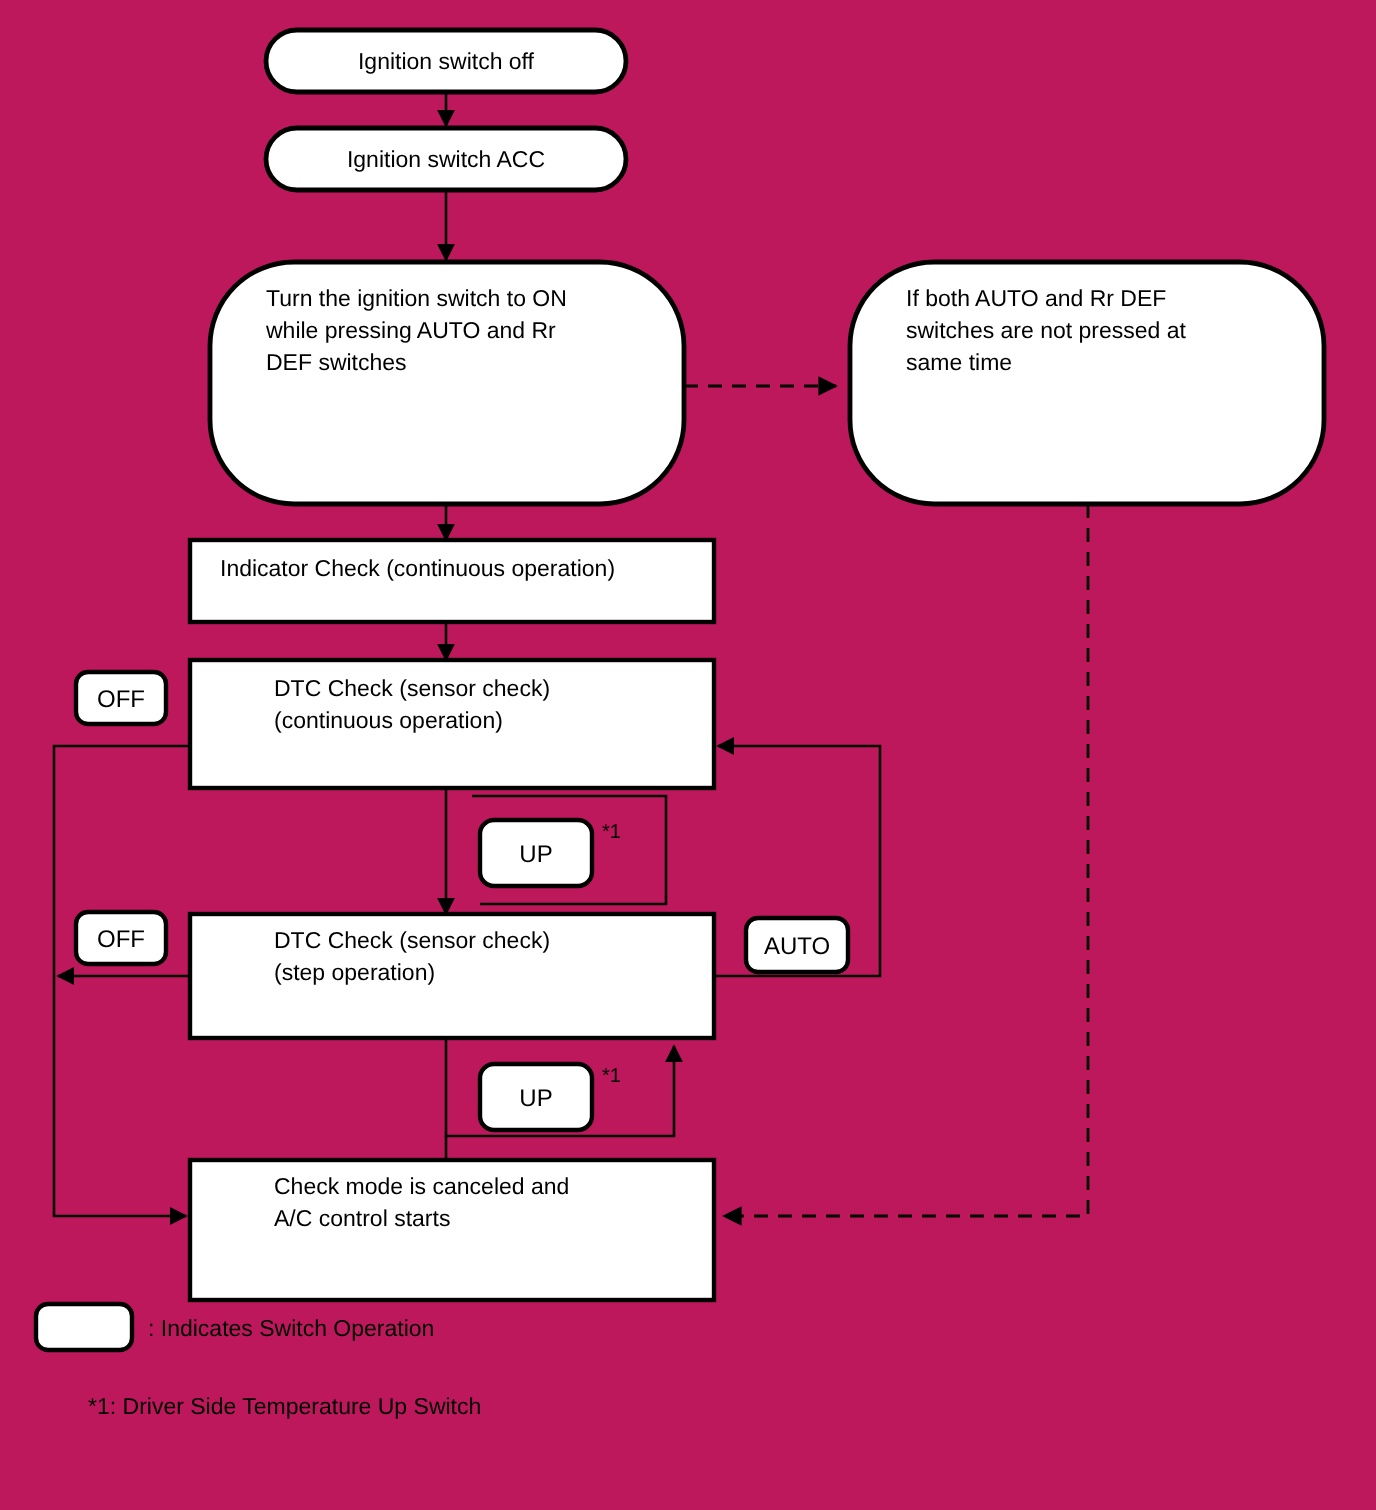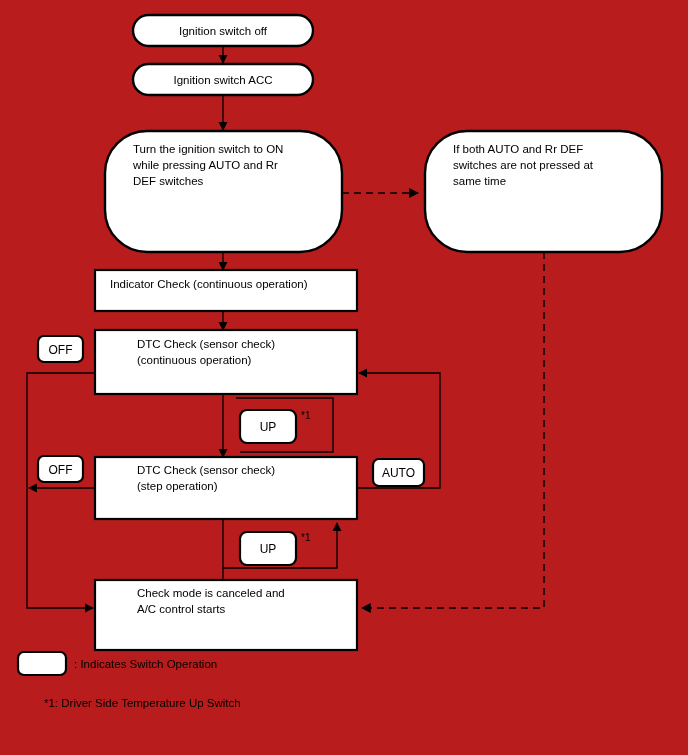--- a/index.html
+++ b/index.html
@@ -7,21 +7,21 @@
     padding: 0;
     background: #ffffff;
   }
   body {
     font-family: "Liberation Sans", sans-serif;
   }
   #diagram-root {
     position: relative;
     width: 688px;
     height: 755px;
-    background: #b91c1c;
+    background: #be185d;
     overflow: hidden;
   }
   svg#flowchart {
     display: block;
     width: 688px;
     height: 755px;
   }
   text {
     font-family: "Liberation Sans", sans-serif;
     fill: #000000;

